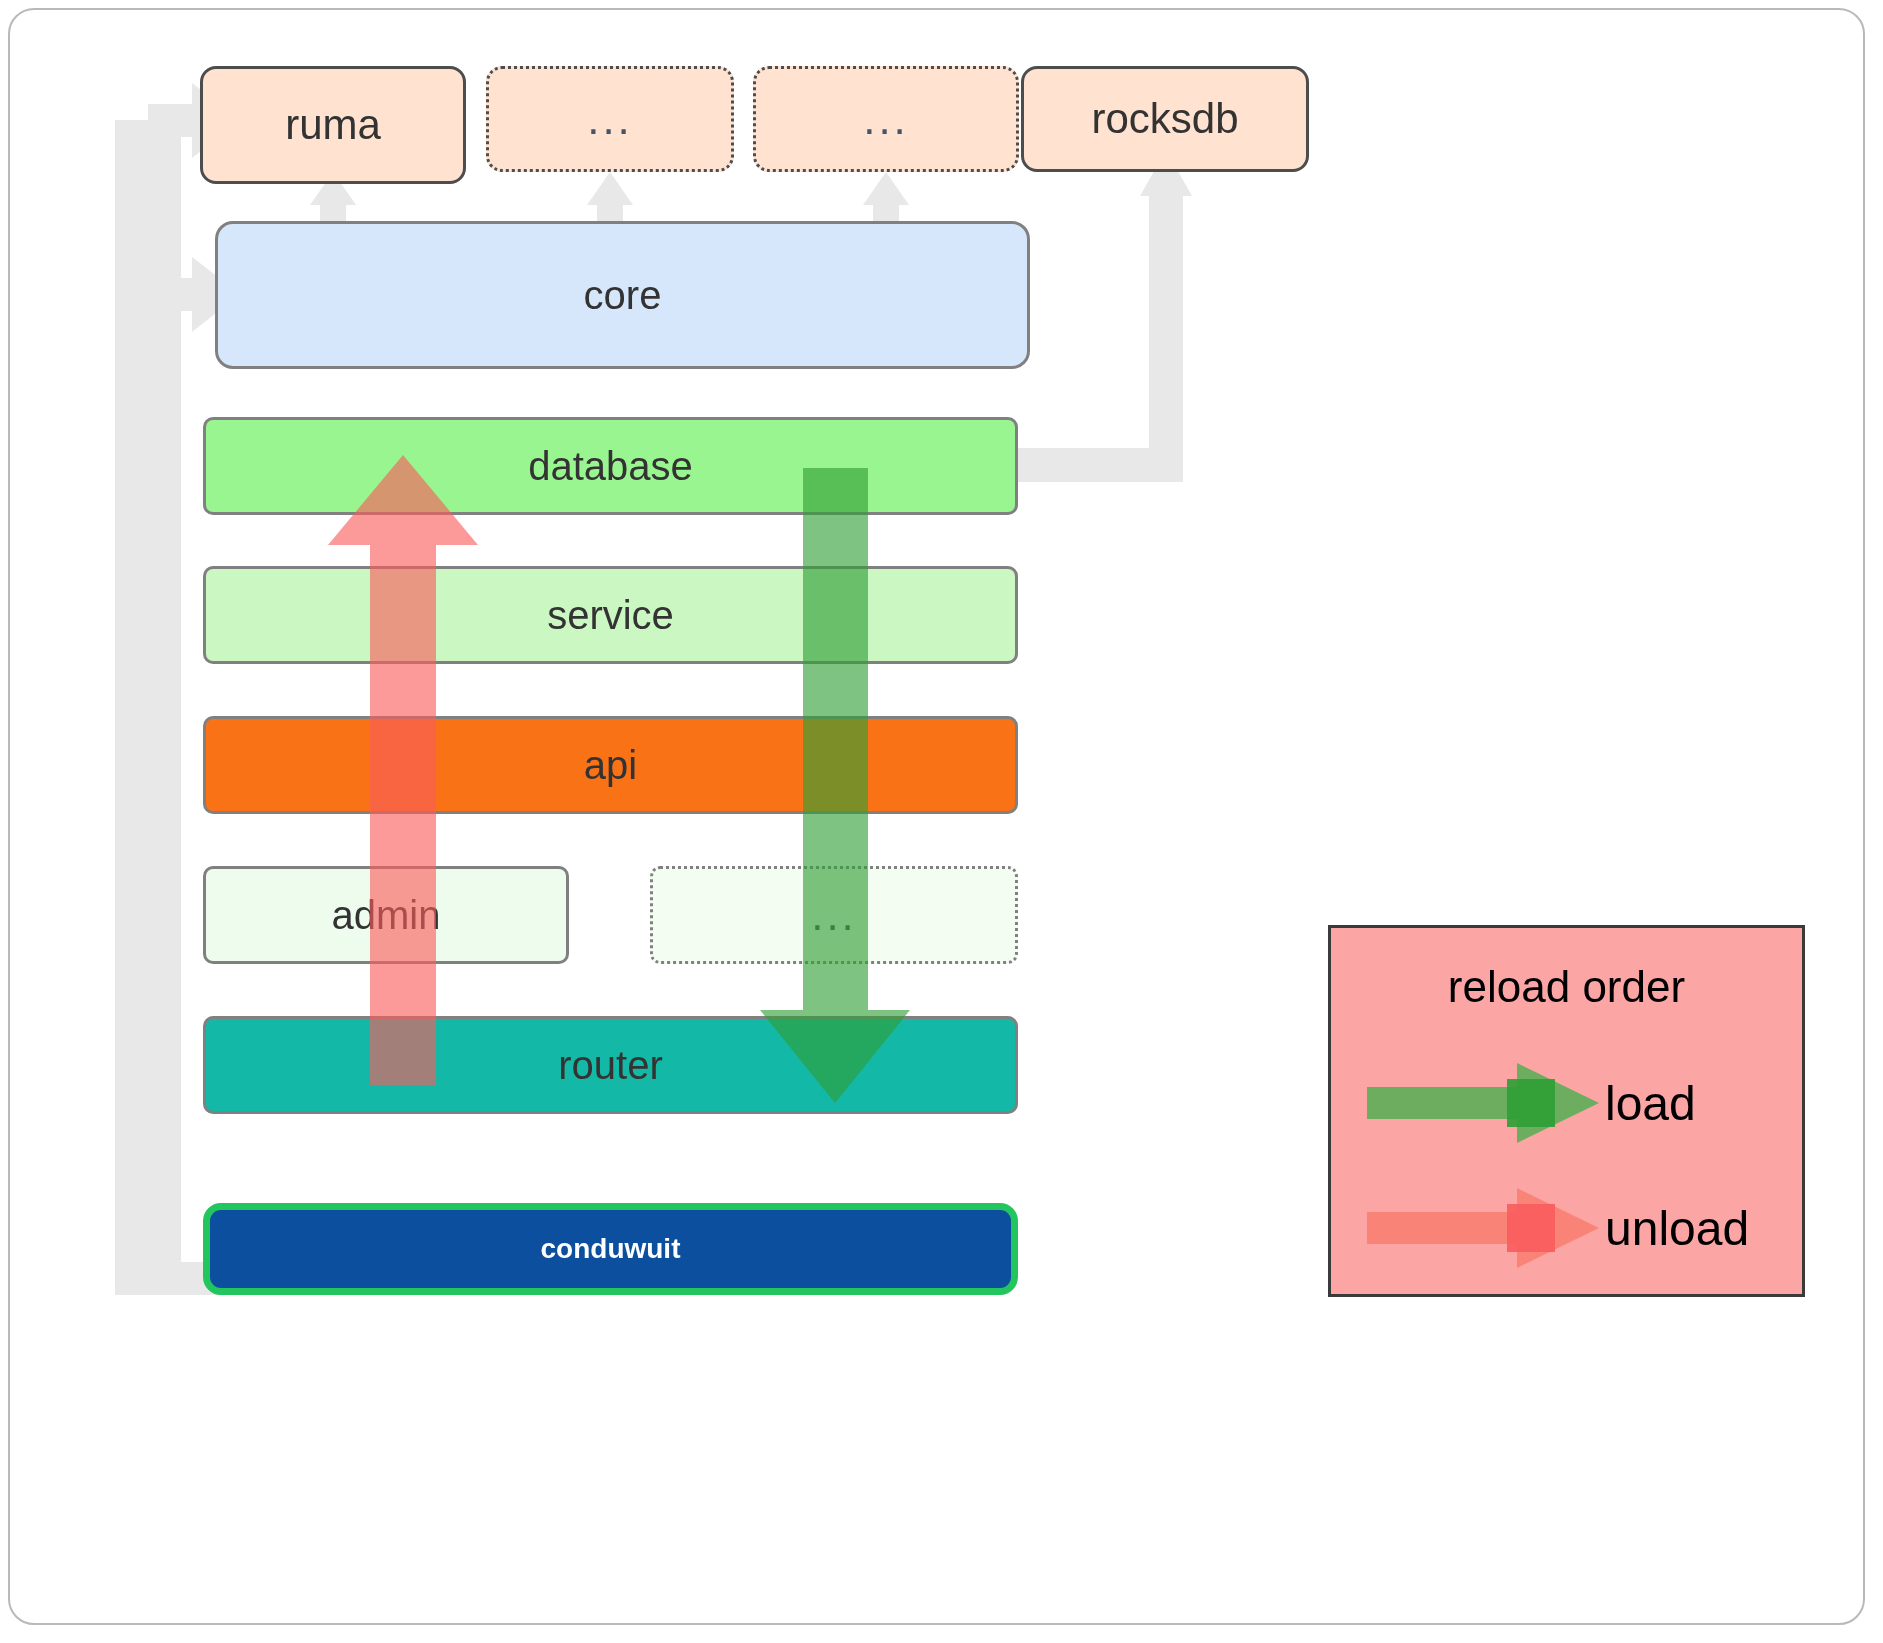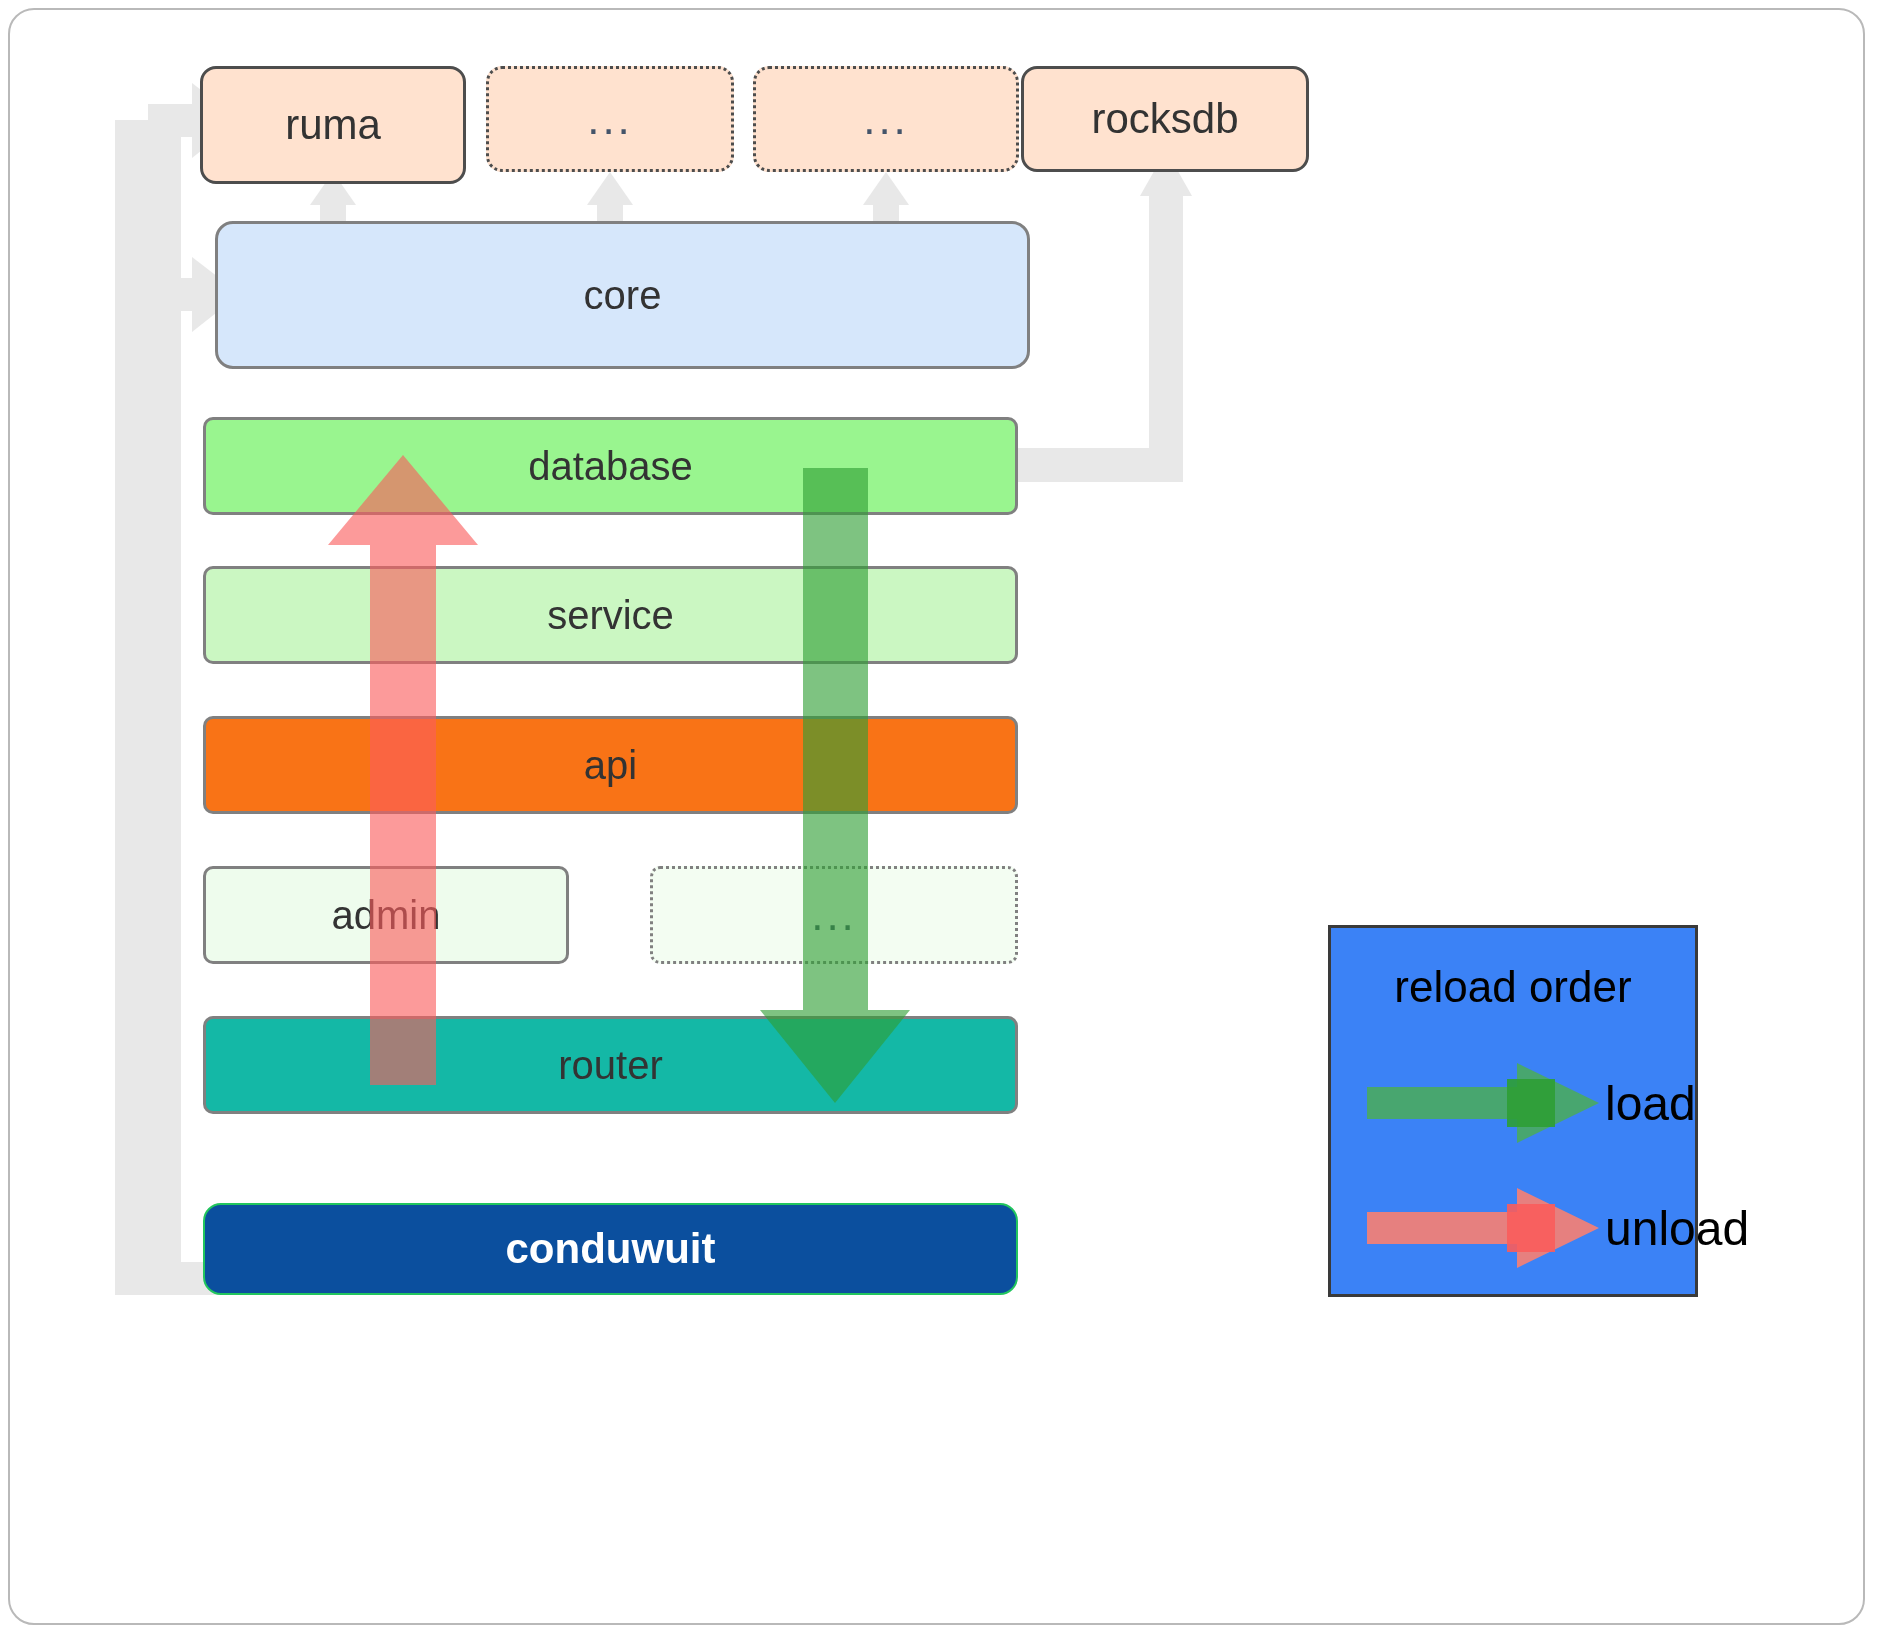--- a/index.html
+++ b/index.html
@@ -67,41 +67,41 @@
 
   
   .layer {
     border: 3px solid #808080;
     border-radius: 10px;
   }
   .layer.dotted { border: 3px dotted #808080; }
 
   .conduwuit {
     background: #0b4f9e;
-    border: 2px solid #22c55e;
+    border: 7px solid #22c55e;
     border-radius: 18px;
     color: #ffffff;
     font-weight: bold;
-    font-size: 42px;
+    font-size: 28px;
   }
 
   
   #wires { position: absolute; left:0; top:0; width:1883px; height:1643px; z-index: 2; }
 
   
   #arrows { position: absolute; left:0; top:0; width:1883px; height:1643px; z-index: 6; pointer-events:none; }
 
   
   #legend {
     position: absolute;
     left: 1328px;
     top: 925px;
-    width: 370px;
+    width: 477px;
     height: 372px;
-    background: #3b82f6;
+    background: #fca5a5;
     border: 3px solid #3a3a3a;
     box-sizing: border-box;
     z-index: 8;
   }
   #legend .ltitle {
     text-align: center;
     font-size: 44px;
     color: #000000;
     margin-top: 34px;
   }

